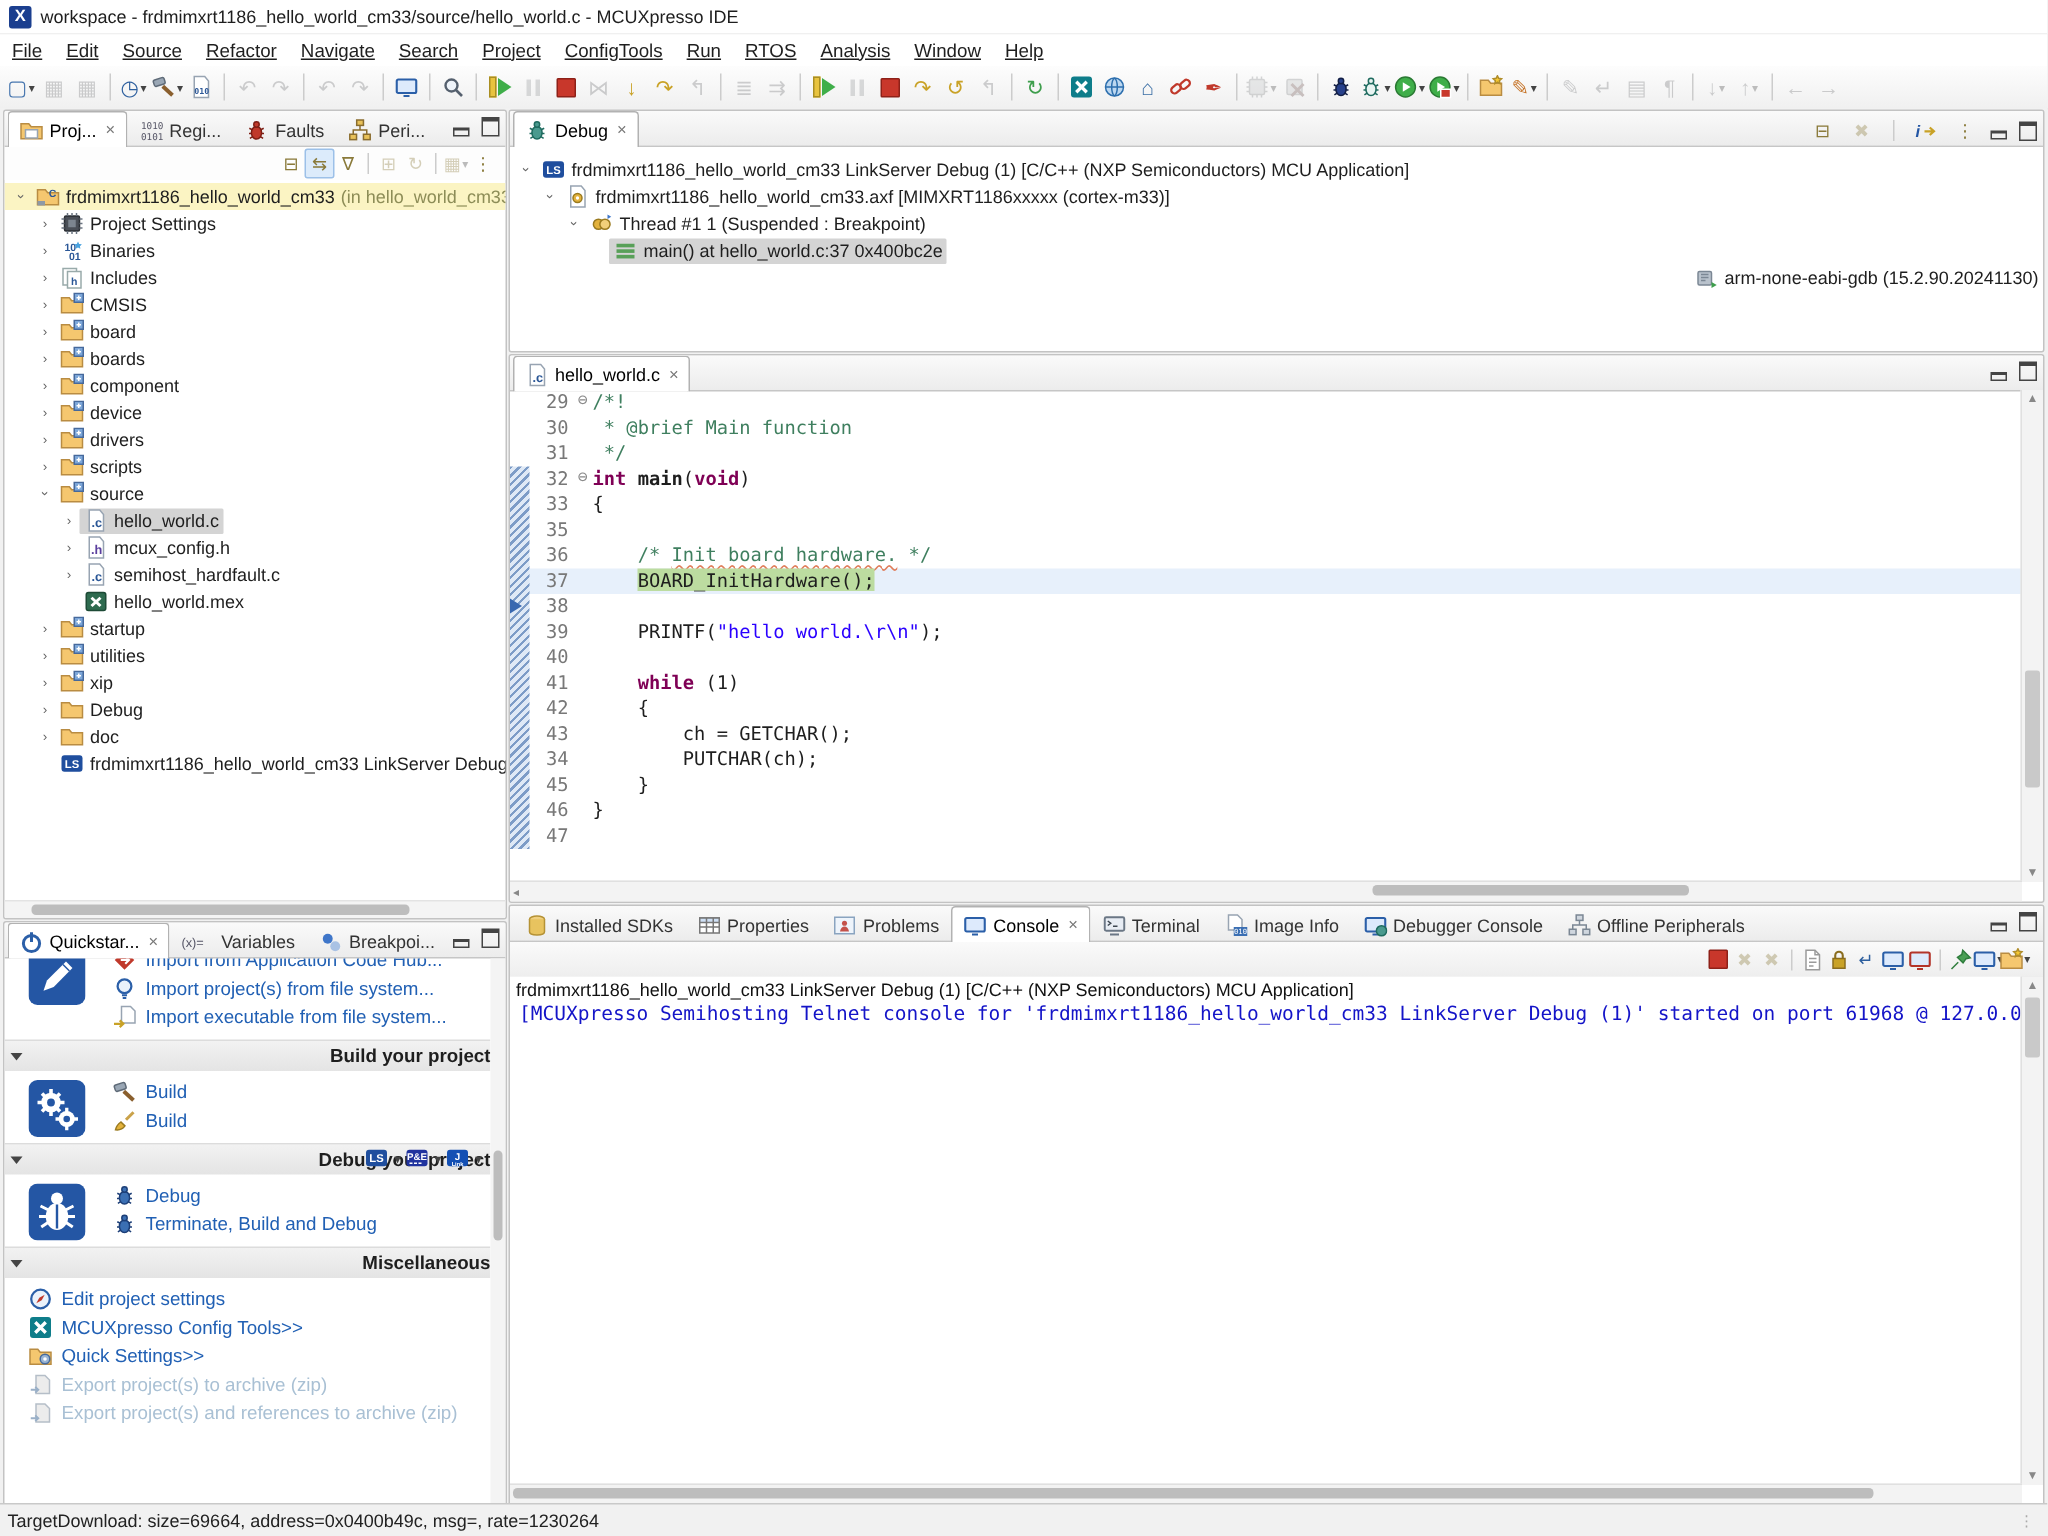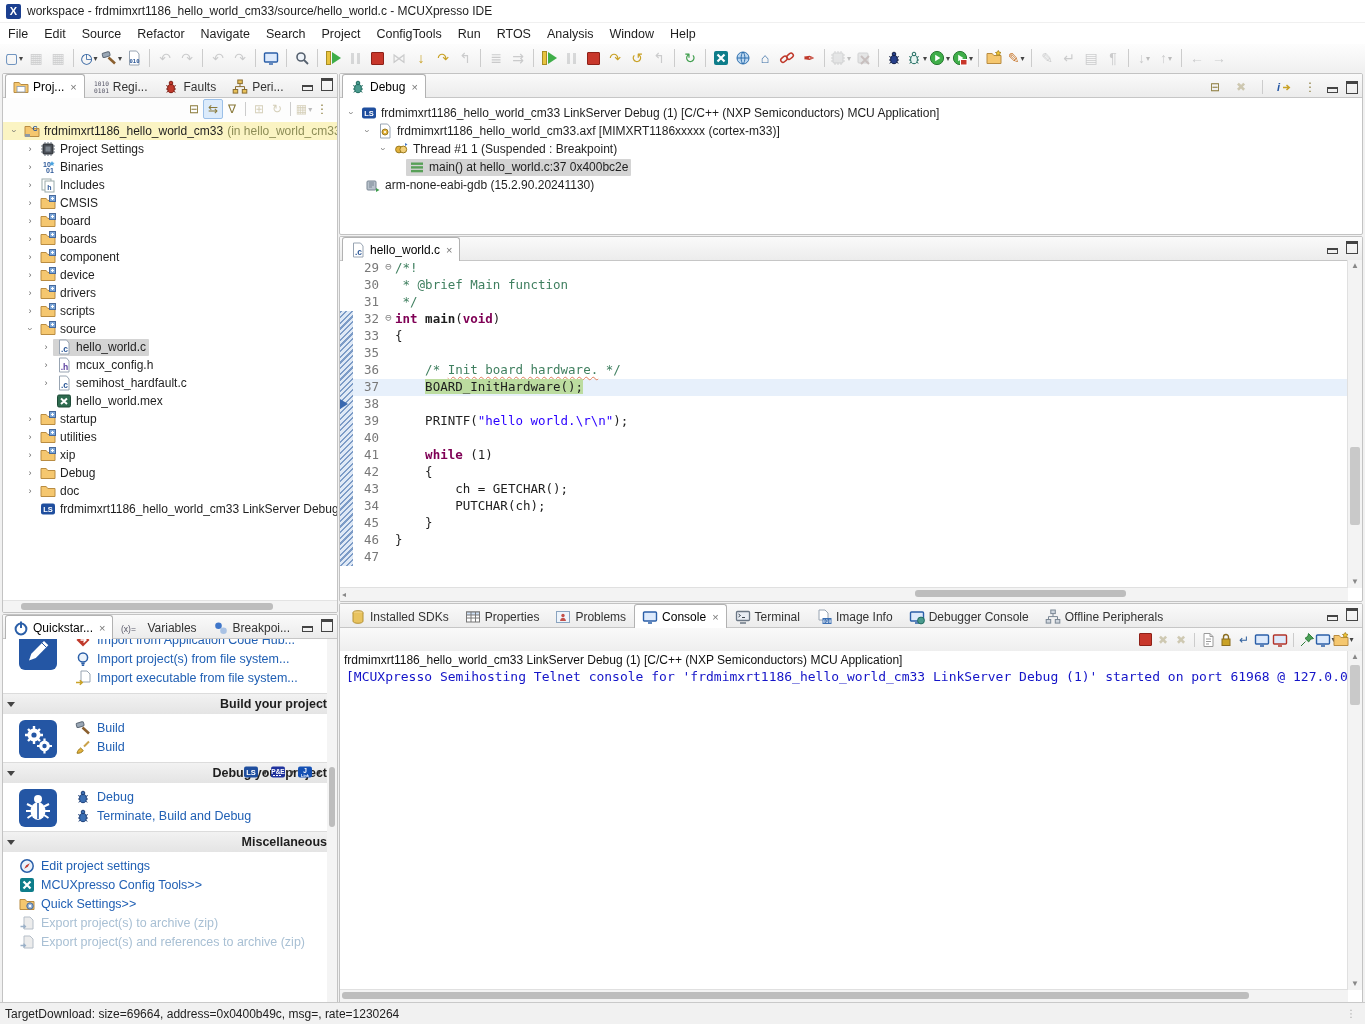--- a/index.html
+++ b/index.html
@@ -5,21 +5,21 @@
   html,body{margin:0;padding:0;}
   body{width:1365px;height:1024px;position:relative;overflow:hidden;
        font-family:"Liberation Sans",sans-serif;font-size:12px;color:#1e1e1e;
        background:#f1f1f1;-webkit-font-smoothing:antialiased;}
   .ic{width:16px;height:16px;flex:0 0 auto;vertical-align:middle;}
   
   #titlebar{height:22px;background:#fff;display:flex;align-items:center;gap:6px;padding-left:6px;border-bottom:1px solid #f0f0f0;}
   .appicon{width:15px;height:15px;background:#1b3f8f;color:#fff;font-weight:bold;font-size:11px;
            display:flex;align-items:center;justify-content:center;border-radius:2px;}
   #menubar{height:21px;background:#fff;display:flex;align-items:center;font-size:12.5px;}
-  #menubar .mi{padding:16px 8px;cursor:default;}
+  #menubar .mi{padding:16px 8px;cursor:default;text-decoration:underline;}
   #toolbar{height:28px;background:linear-gradient(#fdfdfd,#f0f0f0);border-bottom:1px solid #d0d0d0;
            display:flex;align-items:center;padding:0 3px;overflow:hidden;}
   .tsep{width:1px;height:18px;background:#ccc;margin:0 4px;flex:0 0 auto;}
   .tbtn{display:inline-flex;align-items:center;justify-content:center;min-width:20px;height:22px;
         border-radius:3px;padding:0 1px;flex:0 0 auto;cursor:default;}
   .tbtn .g{font-size:14px;line-height:1;}
   .tbtn.dis{opacity:.32;filter:grayscale(.8);}
   .dd{font-size:8px;color:#444;margin-left:1px;}
   .sh{display:inline-block;}
   .sh-play{width:0;height:0;border-left:9px solid #3fae49;border-top:6px solid transparent;border-bottom:6px solid transparent;}
@@ -1049,21 +1049,21 @@
             <span style="display: inline-flex;">
               <svg class="ic" style="width:16px;height:16px" viewBox="0 0 16 16">
                 <rect x="2" y="3.5" width="12" height="2.4" fill="#58a058"></rect>
                 <rect x="2" y="7.2" width="12" height="2.4" fill="#58a058"></rect>
                 <rect x="2" y="10.9" width="12" height="2.4" fill="#58a058"></rect>
               </svg>
             </span>
             <span>main() at hello_world.c:37 0x400bc2e</span>
           </span>
         </div>
-        <div class="trow" style="padding-left: 8px;">
+        <div class="trow" style="padding-left: 8px; justify-content: flex-end;">
           <span class="chev"></span>
           <span class="rowbox">
             <span style="display: inline-flex;">
               <svg class="ic" style="width:16px;height:16px" viewBox="0 0 16 16">
                 <rect x="2" y="4" width="9" height="9" rx="1" fill="#b9c2cc" stroke="#7b8794"></rect>
                 <path d="M4 6h5M4 8h5M4 10h3" stroke="#7b8794"></path>
                 <path d="M11 11l3.5 2-3.5 2z" fill="#3f9e4d"></path>
               </svg>
             </span>
             <span>arm-none-eabi-gdb (15.2.90.20241130)</span>

